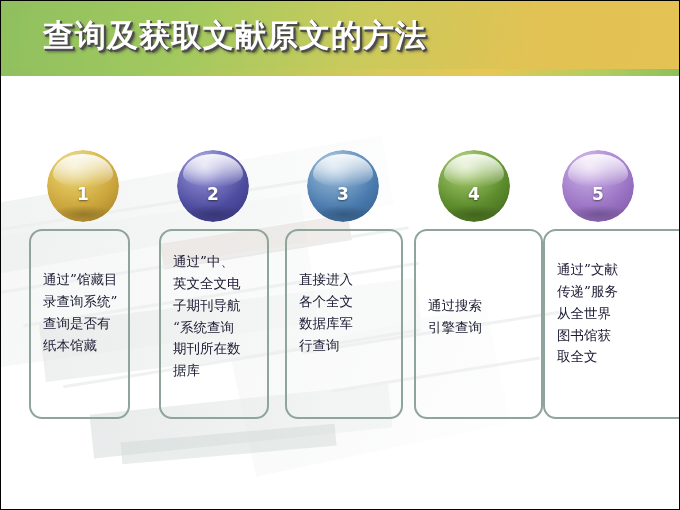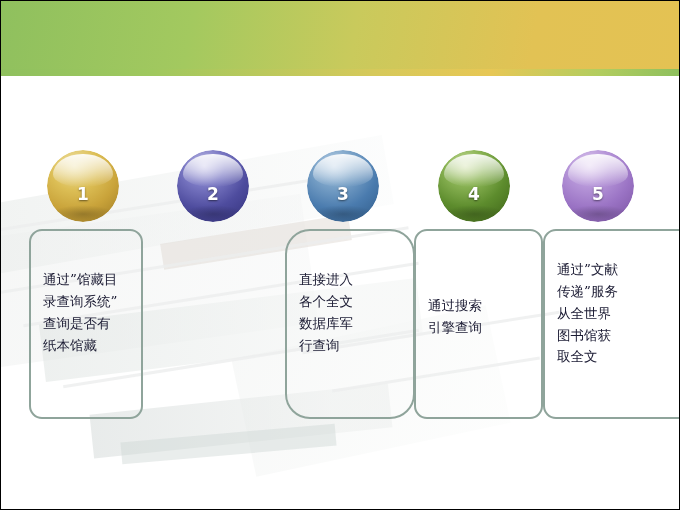--- a/index.html
+++ b/index.html
@@ -192,23 +192,23 @@
     font-size: 13.5px;
     line-height: 1.62;
     color: #1b1b33;
     text-align: left;
     white-space: pre-line;
     position: absolute;
     left: 12px;
     right: 8px;
   }
 
-  .b1 { left: 28px;  width: 114px; }
+  .b1 { left: 28px;  width: 101px; }
   .b2 { left: 158px; width: 110px; }
-  .b3 { left: 284px; width: 130px; border-radius: 25px; }
+  .b3 { left: 284px; width: 118px; }
   .b4 { left: 413px; width: 129px; }
   .b5 { left: 542px; width: 148px; }
 
   .b1 .box-text { top: 38px; }
   .b2 .box-text { top: 20px; }
   .b3 .box-text { top: 38px; }
   .b4 .box-text { top: 64px; }
   .b5 .box-text { top: 28px; }
 </style>
 </head>
@@ -227,20 +227,21 @@
     <div class="wm-streak" style="left:-10px; top:200px; width:360px;"></div>
     <div class="wm-streak" style="left:-10px; top:258px; width:420px;"></div>
     <div class="wm-streak" style="left:20px;  top:292px; width:400px;"></div>
     <div class="wm-streak" style="left:60px;  top:356px; width:360px;"></div>
     <div class="wm-streak" style="left:300px; top:330px; width:260px;"></div>
     <div class="wm-streak" style="left:330px; top:372px; width:210px;"></div>
   </div>
 
   <div class="header"></div>
   <div class="header-underline"></div>
+  <div class="header-title">查询及获取文献原文的方法</div>
 
   <div class="sphere s1">
     <div class="body"></div>
     <div class="gloss"></div>
     <div class="shadow"></div>
     <div class="num">1</div>
   </div>
   <div class="sphere s2">
     <div class="body"></div>
     <div class="gloss"></div>
@@ -264,20 +265,28 @@
     <div class="gloss"></div>
     <div class="shadow"></div>
     <div class="num">5</div>
   </div>
 
   <div class="box b1">
     <div class="box-text">通过”馆藏目
 录查询系统”
 查询是否有
 纸本馆藏</div>
+  </div>
+  <div class="box b2">
+    <div class="box-text">通过”中、
+英文全文电
+子期刊导航
+“系统查询
+期刊所在数
+据库</div>
   </div>
   <div class="box b3">
     <div class="box-text">直接进入
 各个全文
 数据库军
 行查询</div>
   </div>
   <div class="box b4">
     <div class="box-text">通过搜索
 引擎查询</div>

